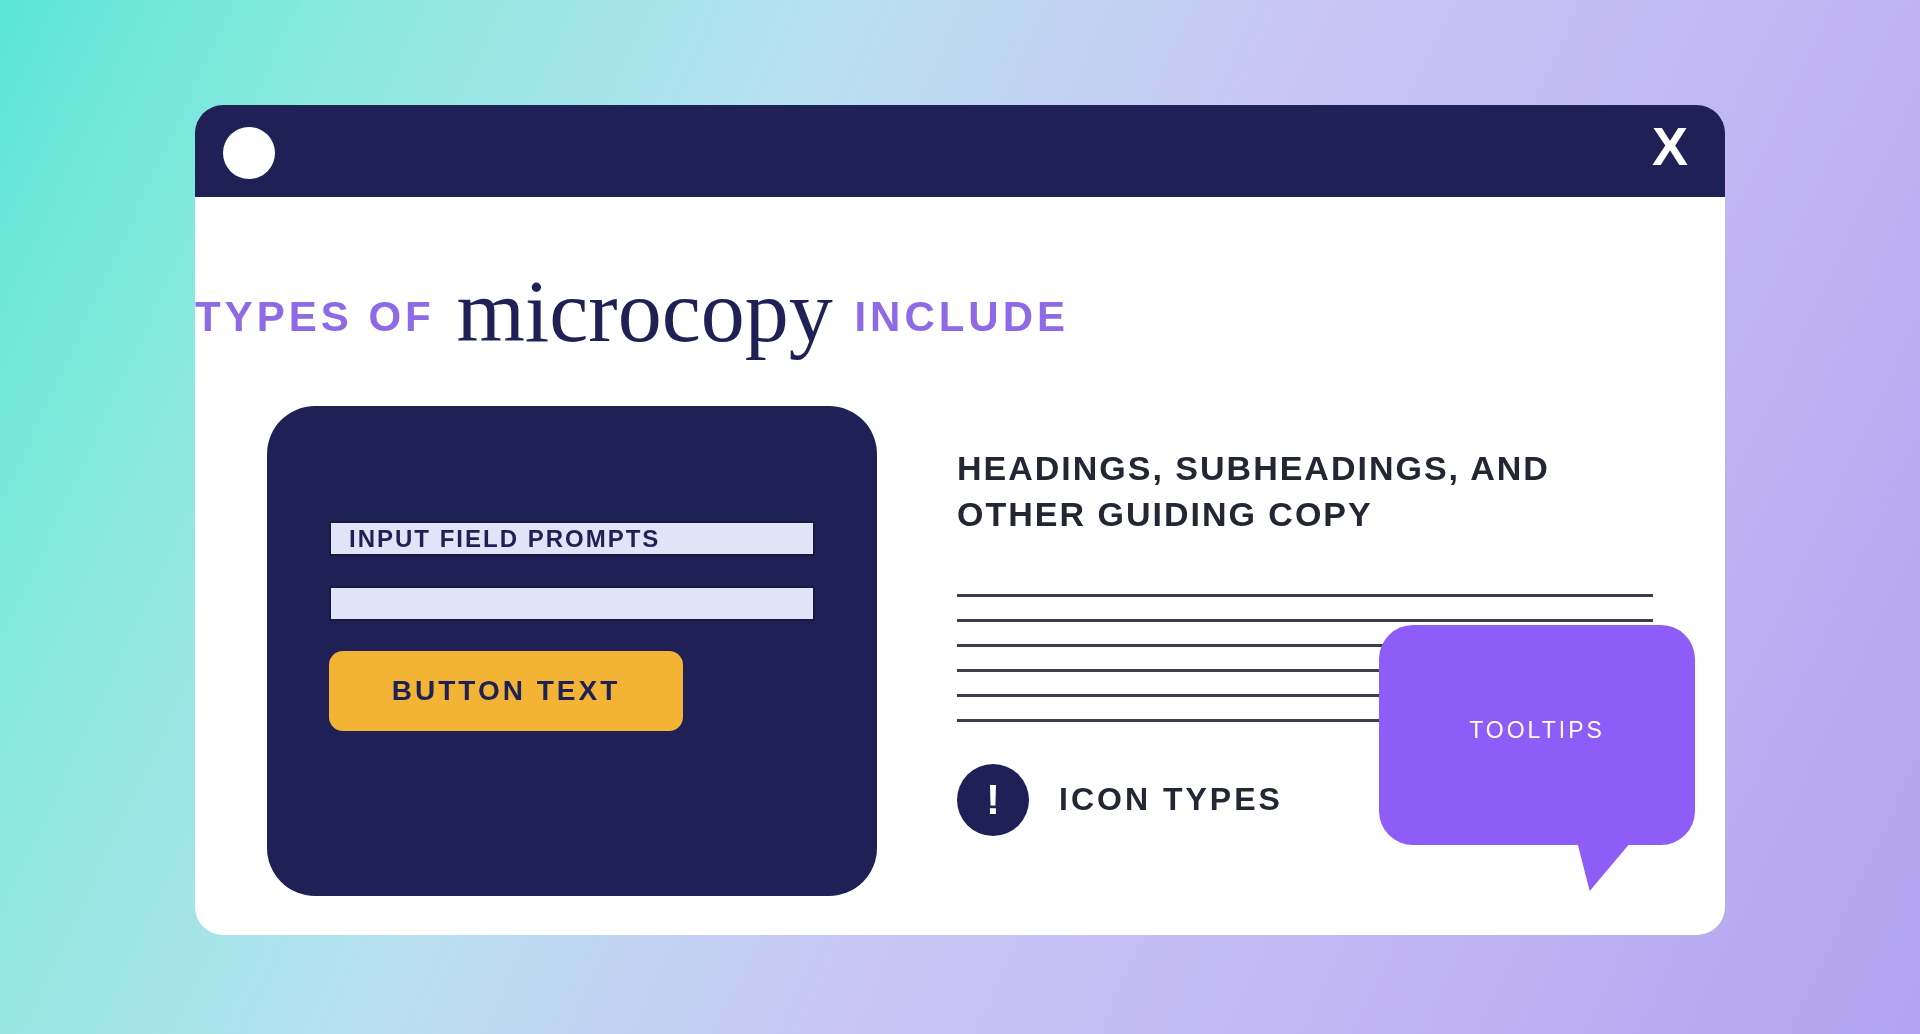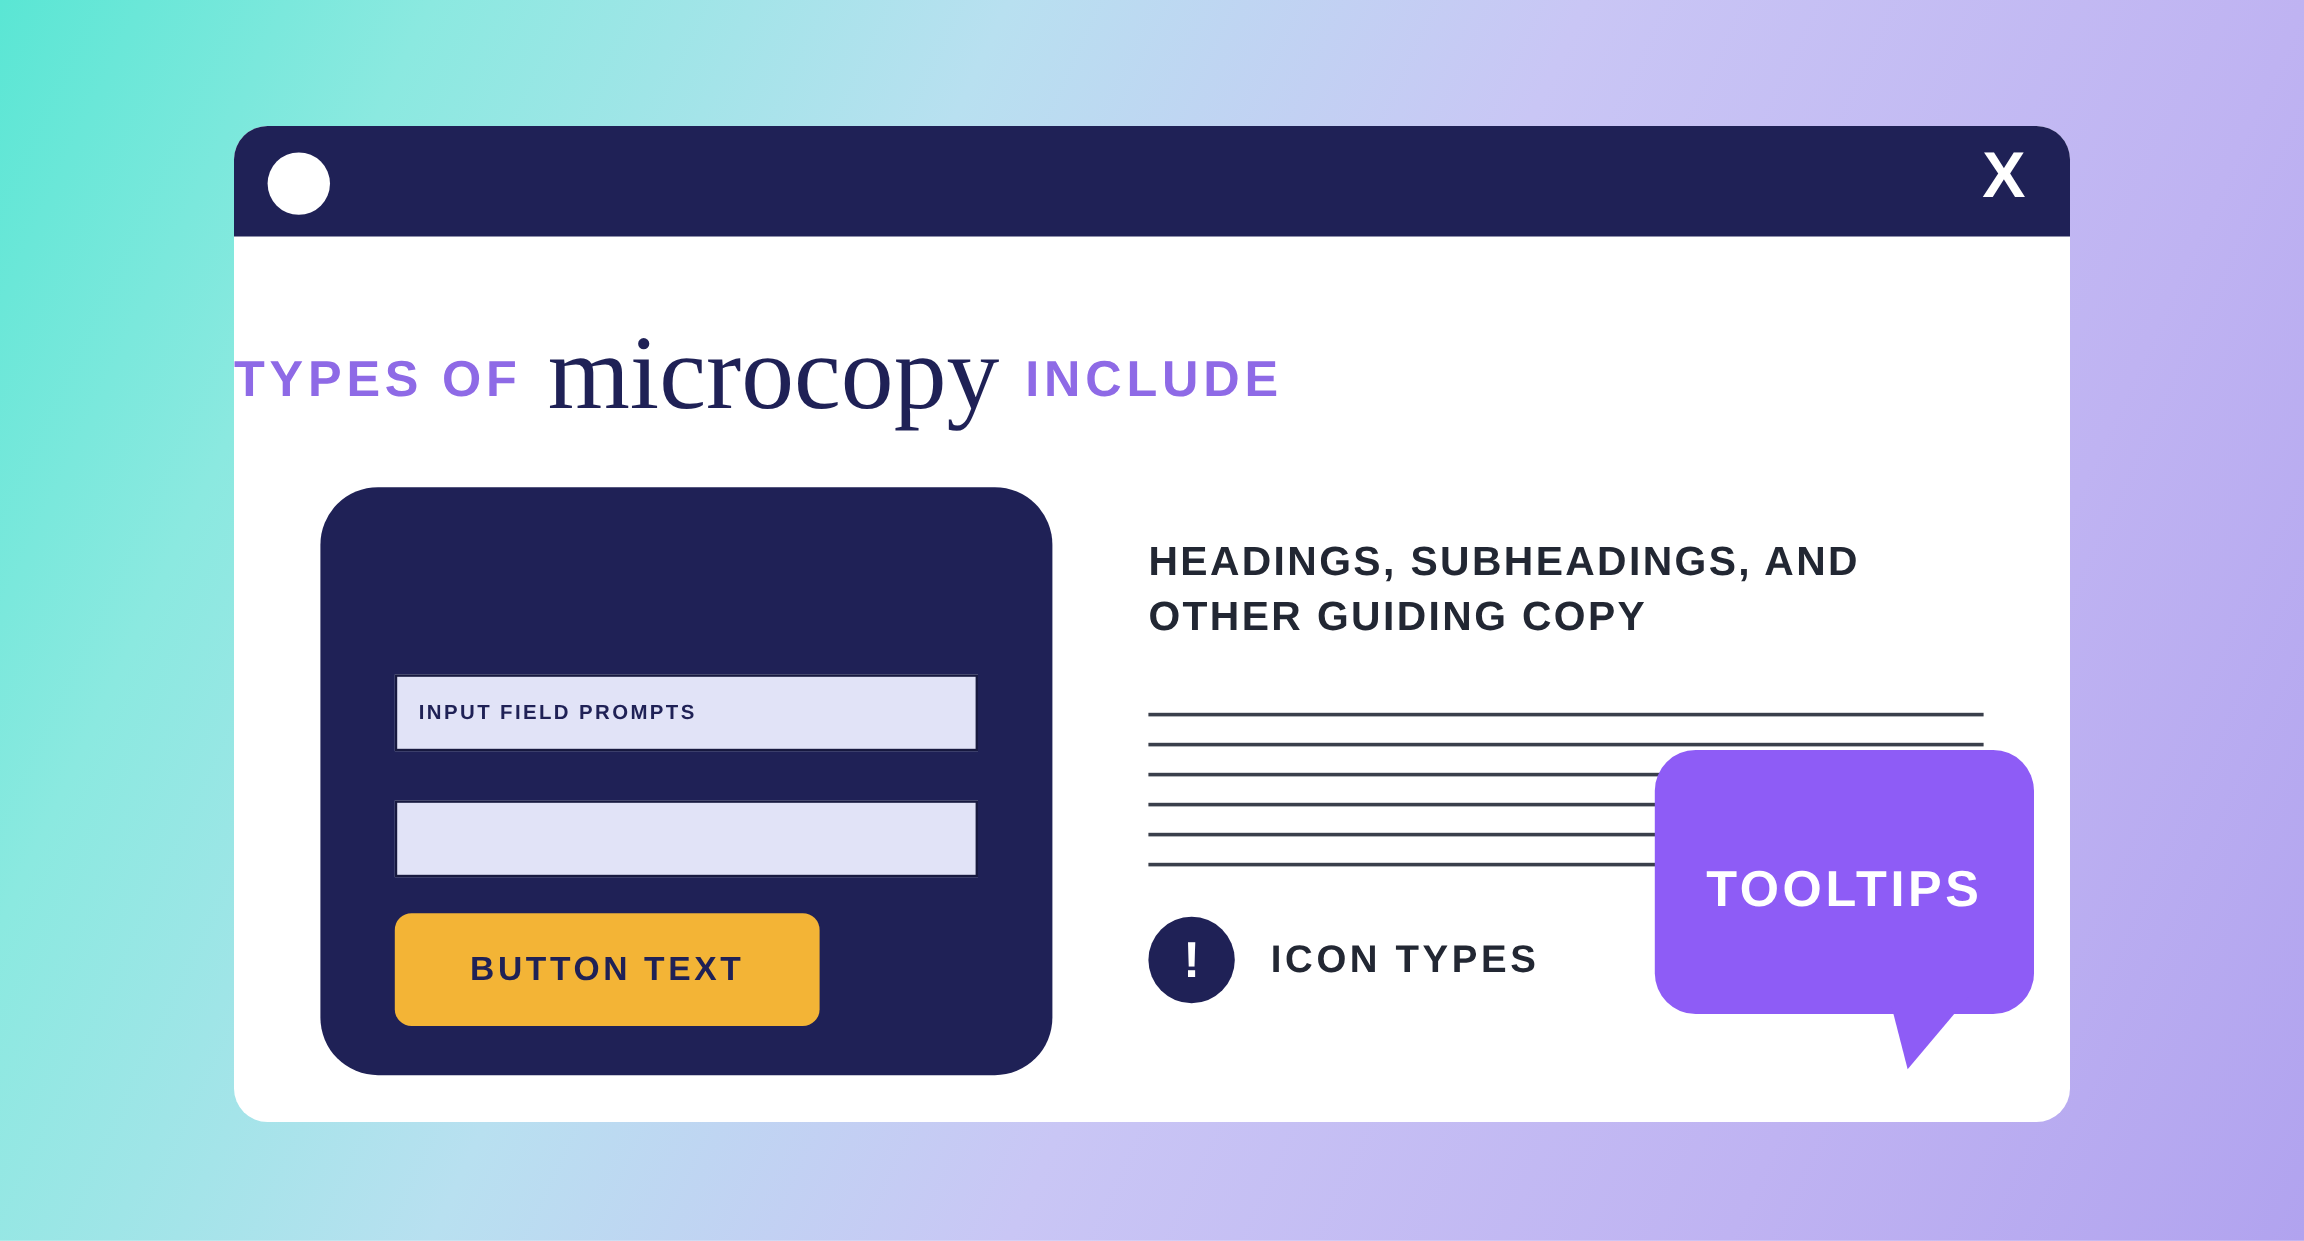--- a/index.html
+++ b/index.html
@@ -71,36 +71,35 @@
   }
   .form-card {
     width: 610px;
     height: 490px;
     background: #1f2156;
     border-radius: 48px;
     padding: 115px 62px 0 62px;
   }
   .input-field {
     width: 100%;
-    height: 64px;
+    height: 35px;
     background: #e1e3f7;
     border: 2px solid #17193f;
     margin-bottom: 30px;
-    font-size: 17px;
+    font-size: 24px;
     font-weight: 700;
     letter-spacing: 2px;
     color: #1f2156;
     padding: 0 18px;
     display: flex;
     align-items: center;
-    margin-top: 41px;
   }
   .btn {
     width: 354px;
-    height: 94px;
+    height: 80px;
     background: #f3b436;
     border-radius: 14px;
     font-size: 28px;
     font-weight: 800;
     letter-spacing: 3px;
     color: #1f2156;
     display: flex;
     align-items: center;
     justify-content: center;
     margin-top: 8px;
@@ -158,22 +157,22 @@
     width: 316px;
     height: 220px;
     background: #8e5cf6;
     border-radius: 34px;
   }
   .tooltip-text {
     position: absolute;
     width: 100%;
     text-align: center;
     top: 92px;
-    font-size: 42px;
-    font-weight: 700;
+    font-size: 23px;
+    font-weight: 400;
     letter-spacing: 3px;
     color: #ffffff;
   }
   .tooltip-tail {
     position: absolute;
     bottom: -46px;
     right: 60px;
     width: 0; height: 0;
     border-left: 26px solid transparent;
     border-right: 40px solid transparent;

